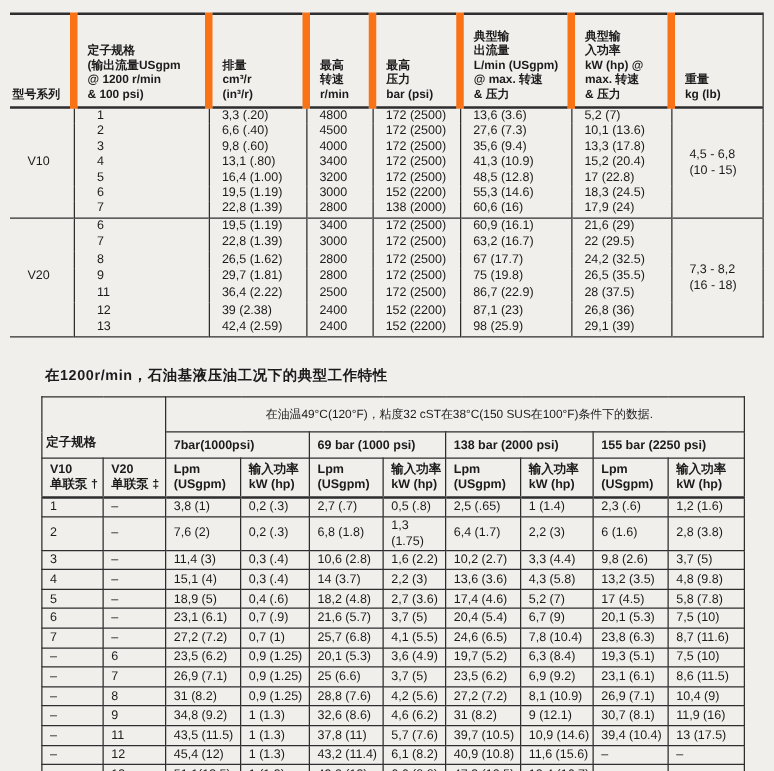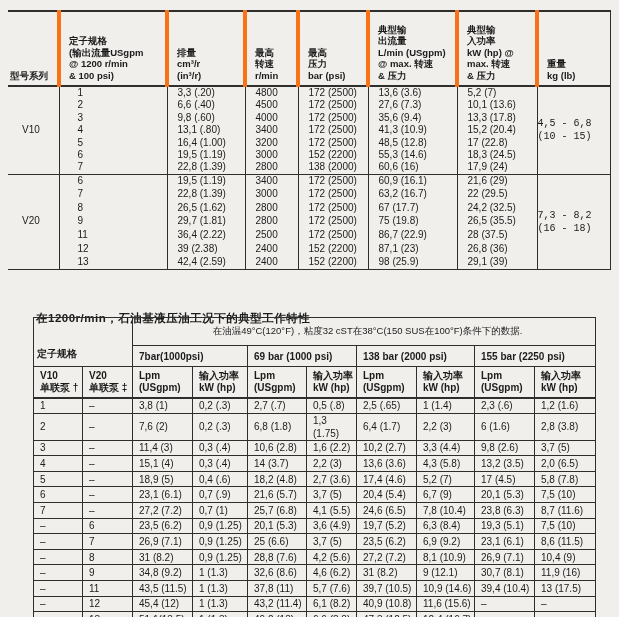--- a/index.html
+++ b/index.html
@@ -17,40 +17,40 @@
   
   #t1 {
     position:absolute; left:8px; top:10px; width:602px;
     font-size:10px;
     border-bottom:1.5px solid #2e2e2e;
     border-right:1px solid #2e2e2e;
   }
   #t1 th {
     border-top:2px solid #2e2e2e;
     border-bottom:2px solid #2e2e2e;
-    border-left:4px solid #f97316;
+    border-left:6px solid #f97316;
     font-size:9.5px; line-height:11.5px; font-weight:bold;
     text-align:left; vertical-align:bottom;
     padding:0 2px 4px 8px; white-space:pre-line; height:75px;
   }
   #t1 th.c-model { border-left:none; padding-left:2px;margin-top:24px; }
   #t1 td {
     border-left:1px solid #2e2e2e;
     padding:0 2px 0 10px; line-height:12.3px; height:12.4px;
     white-space:pre-line; vertical-align:middle;
   }
   #t1 tr.v20row td { height:13.6px; }
   #t1 td.st { padding-left:18px; }
   #t1 td.model { border-left:none; padding-left:14px; vertical-align:middle; }
-  #t1 td.wt { vertical-align:middle; line-height:13px; padding-left:0;font-family:Liberation Mono, monospace; }
+  #t1 td.wt { vertical-align:middle; line-height:13px; padding-left:14px; }
   #t1 td.gs { border-top:1.5px solid #2e2e2e; }
 
   
   #t2-title {
-    position:absolute; left:36px; top:311px;
+    position:absolute; left:36px; top:293px;
     font-size:11.5px; font-weight:bold; letter-spacing:0.5px;
     white-space:nowrap;
   }
   #t2 {
     position:absolute; left:33px; top:317px; width:562px;
     font-size:10px;
     border:1.5px solid #2e2e2e;
   }
   #t2 td { border:1px solid #2e2e2e; padding:0 2px 0 6px; white-space:pre-line; vertical-align:middle; }
   #t2 td.corner { vertical-align:bottom; font-weight:bold; padding:0 0 5px 3px; }
@@ -312,21 +312,21 @@
     <tr class="r-data">
       <td>4</td>
       <td>–</td>
       <td>15,1 (4)</td>
       <td>0,3 (.4)</td>
       <td>14 (3.7)</td>
       <td>2,2 (3)</td>
       <td>13,6 (3.6)</td>
       <td>4,3 (5.8)</td>
       <td>13,2 (3.5)</td>
-      <td>2,0 (6.5)</td>
+      <td>4,8 (9.8)</td>
     </tr>
     <tr class="r-data">
       <td>5</td>
       <td>–</td>
       <td>18,9 (5)</td>
       <td>0,4 (.6)</td>
       <td>18,2 (4.8)</td>
       <td>2,7 (3.6)</td>
       <td>17,4 (4.6)</td>
       <td>5,2 (7)</td>

